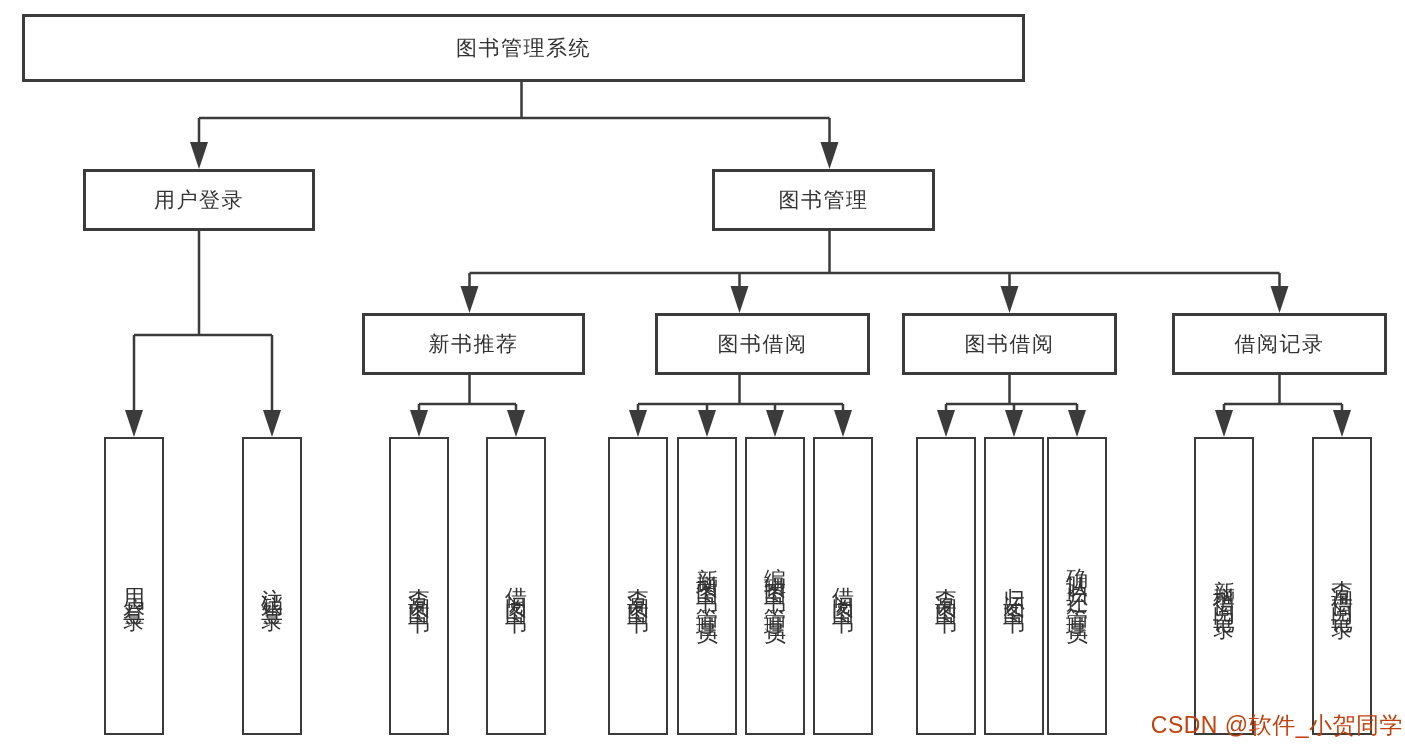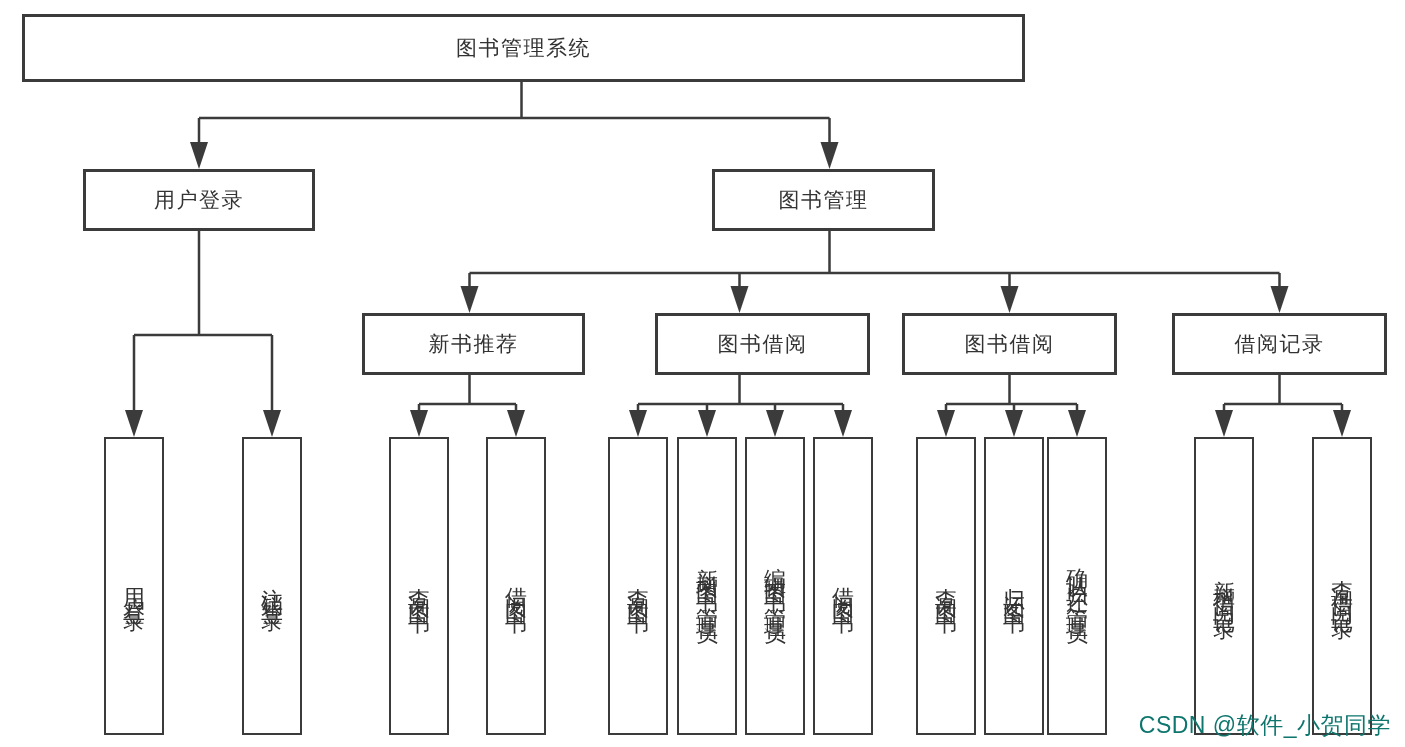--- a/index.html
+++ b/index.html
@@ -40,25 +40,25 @@
     width: 60px;
     height: 298px;
     border-width: 2.5px;
     writing-mode: vertical-rl;
     text-orientation: mixed;
     font-size: 22px;
     letter-spacing: 8px;
   }
   #watermark {
     position: absolute;
-    right: 14px;
+    right: 2px;
     bottom: 6px;
     z-index: 5;
     font-size: 23px;
-    color: #0f766e;
+    color: #c2410c;
     letter-spacing: 0.5px;
     white-space: nowrap;
   }
 </style>
 </head>
 <body>
 
 <div id="canvas">
 
   <svg id="connectors" width="1405" height="747" viewBox="0 0 1405 747" xmlns="http://www.w3.org/2000/svg">

